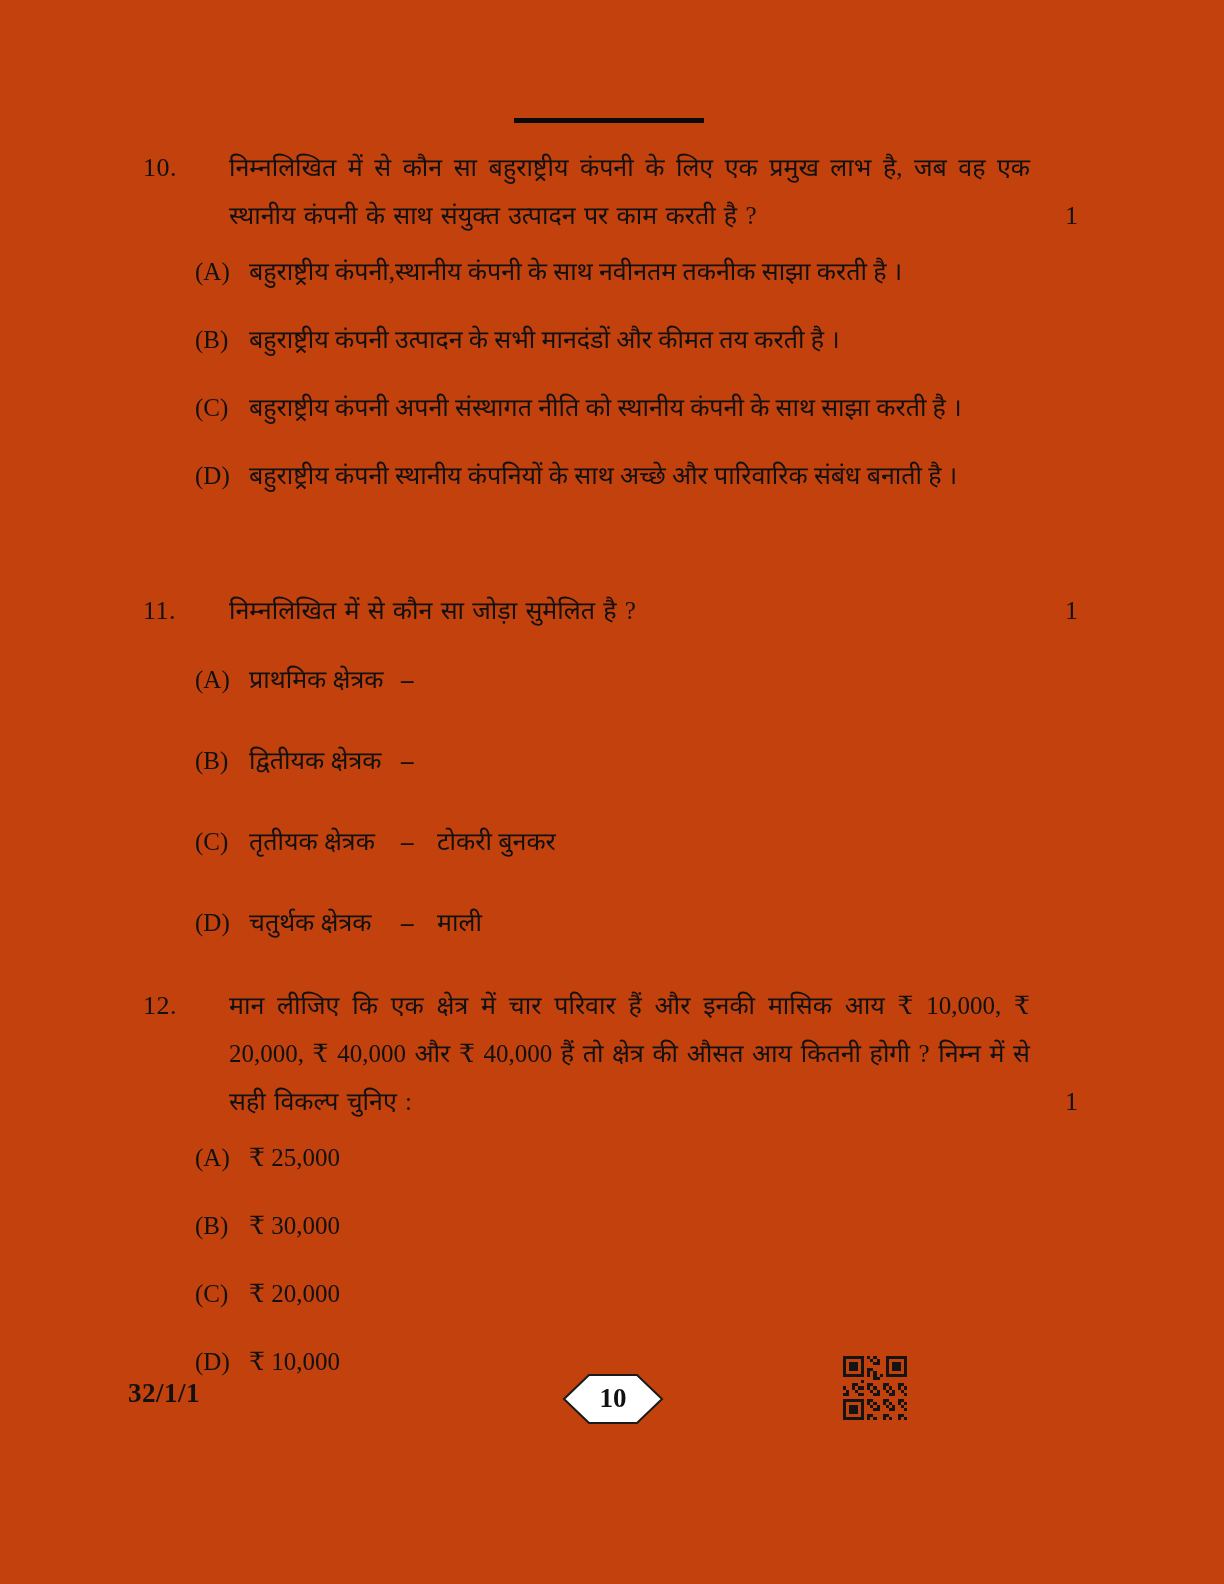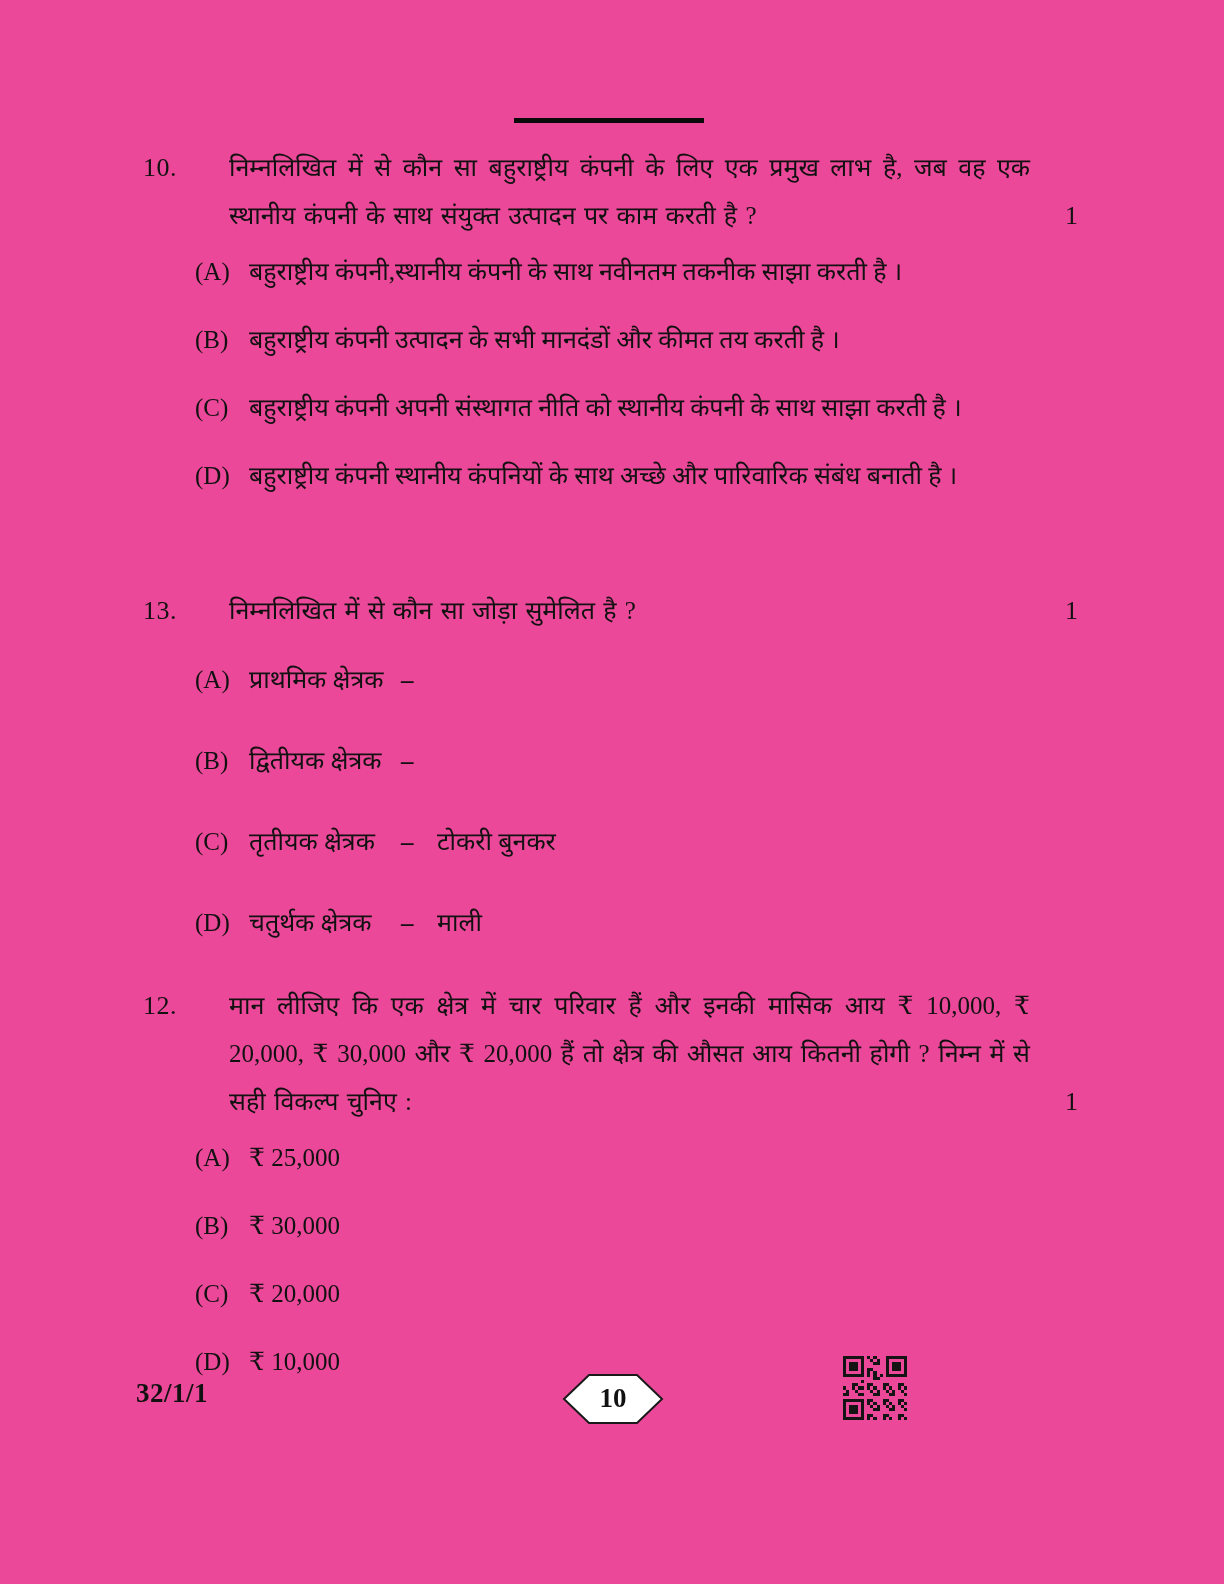--- a/index.html
+++ b/index.html
@@ -2,21 +2,21 @@
 <html lang="hi"><head>
 <meta charset="utf-8">
 <style>
   * { margin: 0; padding: 0; box-sizing: border-box; }
   html, body { background: #e8e8e8; }
   .page {
     position: relative;
     width: 1224px;
     height: 1584px;
     margin: 0 auto;
-    background: #ec4899;
+    background: #c2410c;
     color: #111111;
     font-family: "Liberation Serif", "DejaVu Serif", serif;
     overflow: hidden;
   }
   .top-rule {
     position: absolute;
     left: 514px;
     top: 118px;
     width: 190px;
     height: 5px;
@@ -60,21 +60,21 @@
     line-height: 26px;
   }
   .opt-label { width: 54px; flex: none; font-size: 25px; }
   .opt-text { flex: 1; }
   .pair-left  { width: 152px; flex: none; margin-top: 13px; }
   .pair-dash  { width: 36px;  flex: none; font-weight: bold; }
   .pair-right { flex: 1; }
 
   .footer-code {
     position: absolute;
-    left: 136px;
+    left: 128px;
     top: 1378px;
     font-size: 27px;
     font-weight: bold;
     letter-spacing: 0.5px;
   }
   .page-badge {
     position: absolute;
     left: 562px;
     top: 1374px;
     width: 102px;
@@ -128,21 +128,21 @@
         </li>
         <li class="option">
           <span class="opt-label">(D)</span>
           <span class="opt-text">बहुराष्ट्रीय कंपनी स्थानीय कंपनियों के साथ अच्छे और पारिवारिक संबंध बनाती है ।</span>
         </li>
       </ul>
     </div>
   </section>
 
   <section class="question" style="top:587px">
-    <div class="q-num">13.</div>
+    <div class="q-num">11.</div>
     <div class="q-main">
       <div class="q-head">
         <p class="q-text">निम्नलिखित में से कौन सा जोड़ा सुमेलित है ?</p>
         <div class="q-marks">1</div>
       </div>
       <ul class="options">
         <li class="option">
           <span class="opt-label">(A)</span>
           <span class="pair-left">प्राथमिक क्षेत्रक</span>
           <span class="pair-dash">–</span>
@@ -165,21 +165,21 @@
           <span class="pair-right">माली</span>
         </li>
       </ul>
     </div>
   </section>
 
   <section class="question" style="top:982px">
     <div class="q-num">12.</div>
     <div class="q-main">
       <div class="q-head">
-        <p class="q-text">मान लीजिए कि एक क्षेत्र में चार परिवार हैं और इनकी मासिक आय ₹ 10,000, ₹ 20,000, ₹ 30,000 और ₹ 20,000 हैं तो क्षेत्र की औसत आय कितनी होगी ? निम्न में से सही विकल्प चुनिए :</p>
+        <p class="q-text">मान लीजिए कि एक क्षेत्र में चार परिवार हैं और इनकी मासिक आय ₹ 10,000, ₹ 20,000, ₹ 40,000 और ₹ 40,000 हैं तो क्षेत्र की औसत आय कितनी होगी ? निम्न में से सही विकल्प चुनिए :</p>
         <div class="q-marks">1</div>
       </div>
       <ul class="options">
         <li class="option">
           <span class="opt-label">(A)</span>
           <span class="opt-text">₹ 25,000</span>
         </li>
         <li class="option">
           <span class="opt-label">(B)</span>
           <span class="opt-text">₹ 30,000</span>

